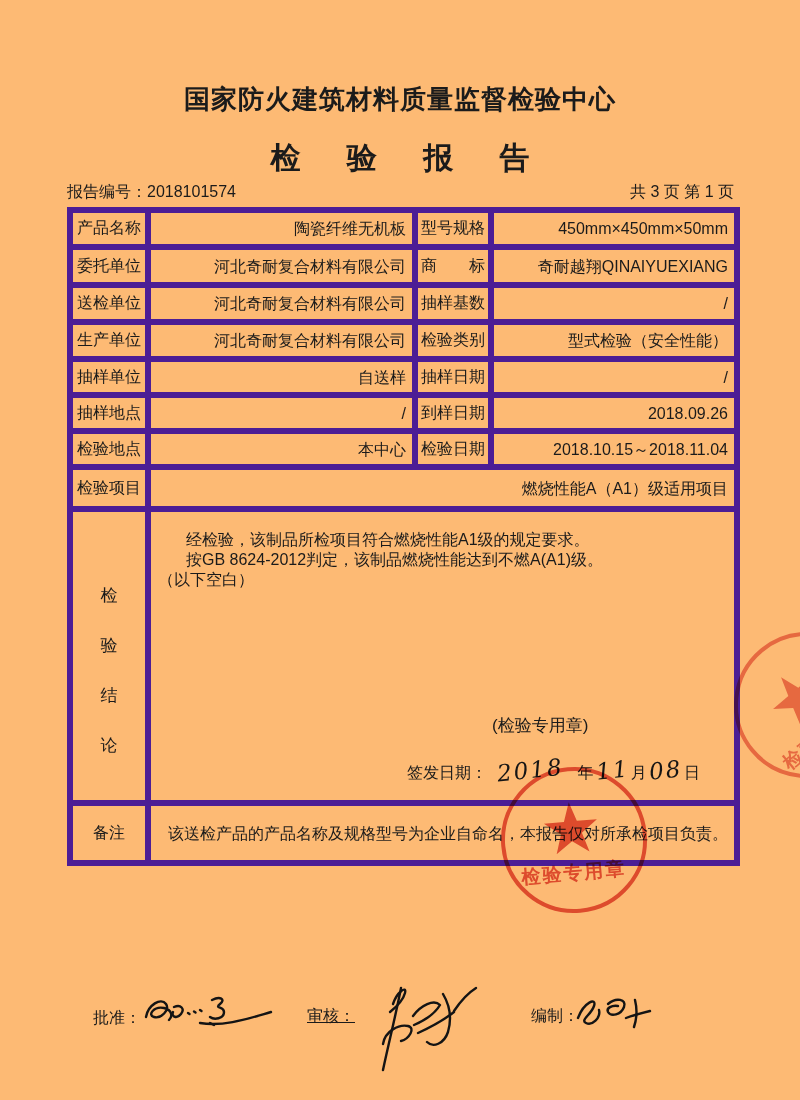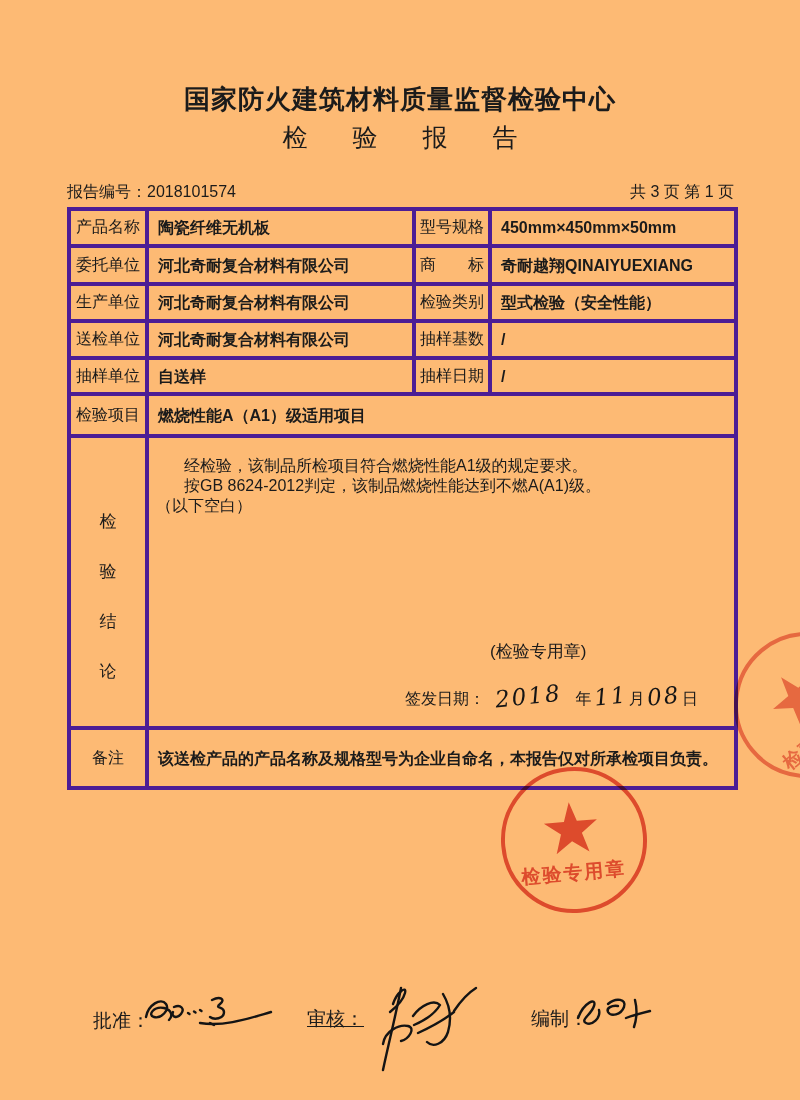--- a/index.html
+++ b/index.html
@@ -1,46 +1,46 @@
 <!DOCTYPE html>
 <html><head>
 <meta charset="utf-8">
 <style>
   html,body{margin:0;padding:0;background:#fbfaf7;}
   .page{position:relative;width:800px;height:1100px;background:#fdba74;overflow:hidden;
         font-family:"Liberation Sans",sans-serif;color:#1b1b1b;padding-left:22px;}
   .doc-title{position:absolute;top:82px;left:0;width:800px;text-align:center;
              font-size:26px;font-weight:bold;letter-spacing:1px;}
-  .doc-subtitle{position:absolute;top:121px;left:0;width:800px;text-align:center;
-             font-size:25px;font-weight:normal;letter-spacing:19px;padding-left:19px;box-sizing:border-box;}
+  .doc-subtitle{position:absolute;top:138px;left:0;width:800px;text-align:center;
+             font-size:30px;font-weight:bold;letter-spacing:19px;padding-left:19px;box-sizing:border-box;}
   .meta-line{position:absolute;top:182px;left:67px;width:667px;display:flex;
              justify-content:space-between;font-size:16px;align-items:flex-end;}
   table.report{position:absolute;top:207px;left:67px;width:667px;border-collapse:collapse;
              table-layout:fixed;}
-  table.report td{border:4px solid #4c1d95;font-size:16px;vertical-align:middle;
+  table.report td{border:6px solid #4c1d95;font-size:16px;vertical-align:middle;
              overflow:hidden;}
   td.lbl{text-align:center;padding:0 1px;}
-  td.val{text-align:left;padding:2px 6px 2px 9px;line-height:19px;font-weight:bold;}
+  td.val{text-align:right;padding:2px 6px 2px 9px;line-height:19px;}
   .v-label{display:flex;flex-direction:column;align-items:center;justify-content:center;
              gap:27px;height:100%;padding-top:28px;box-sizing:border-box;font-size:17px;}
   .concl-cell{position:relative;padding:0;}
   .concl-wrap{position:relative;height:288px;padding:18px 6px 0 7px;box-sizing:border-box;
              line-height:20px;font-size:16px;}
   .concl-wrap p{margin:0;}
   .para{text-indent:28px;}
   .para2{margin-top:17px;}
   .blank-note{margin-top:18px;}
   .seal-caption{position:absolute;left:341px;top:204px;font-size:17px;}
   .sign-line{position:absolute;left:256px;top:248px;font-size:16px;white-space:nowrap;}
   .hw{display:inline-block;font-family:"DejaVu Serif",serif;font-style:italic;
       font-size:23px;transform:rotate(-6deg);letter-spacing:2px;color:#151515;}
   .hw-year{margin:0 14px 0 10px;}
   .hw-md{margin:0 2px;}
   .unit{font-size:16px;}
-  .footer-label{position:absolute;font-size:19px;}
+  .footer-label{position:absolute;font-size:16px;}
   .sig-svg{position:absolute;}
   .sig-svg path{fill:none;stroke:#141414;stroke-width:2.4;stroke-linecap:round;stroke-linejoin:round;}
   .stamp{position:absolute;mix-blend-mode:multiply;}
   .stamp-main{left:494px;top:760px;opacity:.82;transform:rotate(-5deg);}
   .stamp-edge{left:727px;top:625px;opacity:.6;transform:rotate(-40deg);}
 </style>
 </head>
 <body>
 
 <div class="page">
@@ -67,36 +67,48 @@
       <td class="lbl">型号规格</td>
       <td class="val">450mm×450mm×50mm</td>
     </tr>
     <tr style="height:38px">
       <td class="lbl">委托单位</td>
       <td class="val">河北奇耐复合材料有限公司</td>
       <td class="lbl">商　　标</td>
       <td class="val">奇耐越翔QINAIYUEXIANG</td>
     </tr>
     <tr style="height:37px">
+      <td class="lbl">送检单位</td>
+      <td class="val">河北奇耐复合材料有限公司</td>
+      <td class="lbl">抽样基数</td>
+      <td class="val">/</td>
+    </tr>
+    <tr style="height:37px">
       <td class="lbl">生产单位</td>
       <td class="val">河北奇耐复合材料有限公司</td>
       <td class="lbl">检验类别</td>
       <td class="val">型式检验（安全性能）</td>
-    </tr>
-    <tr style="height:37px">
-      <td class="lbl">送检单位</td>
-      <td class="val">河北奇耐复合材料有限公司</td>
-      <td class="lbl">抽样基数</td>
-      <td class="val">/</td>
     </tr>
     <tr style="height:36px">
       <td class="lbl">抽样单位</td>
       <td class="val">自送样</td>
       <td class="lbl">抽样日期</td>
       <td class="val">/</td>
+    </tr>
+    <tr style="height:36px">
+      <td class="lbl">抽样地点</td>
+      <td class="val">/</td>
+      <td class="lbl">到样日期</td>
+      <td class="val">2018.09.26</td>
+    </tr>
+    <tr style="height:36px">
+      <td class="lbl">检验地点</td>
+      <td class="val">本中心</td>
+      <td class="lbl">检验日期</td>
+      <td class="val">2018.10.15～2018.11.04</td>
     </tr>
     <tr style="height:42px">
       <td class="lbl">检验项目</td>
       <td class="val" colspan="3">燃烧性能A（A1）级适用项目</td>
     </tr>
     <tr style="height:292px">
       <td class="lbl">
         <div class="v-label">
           <span>检</span>
           <span>验</span>

